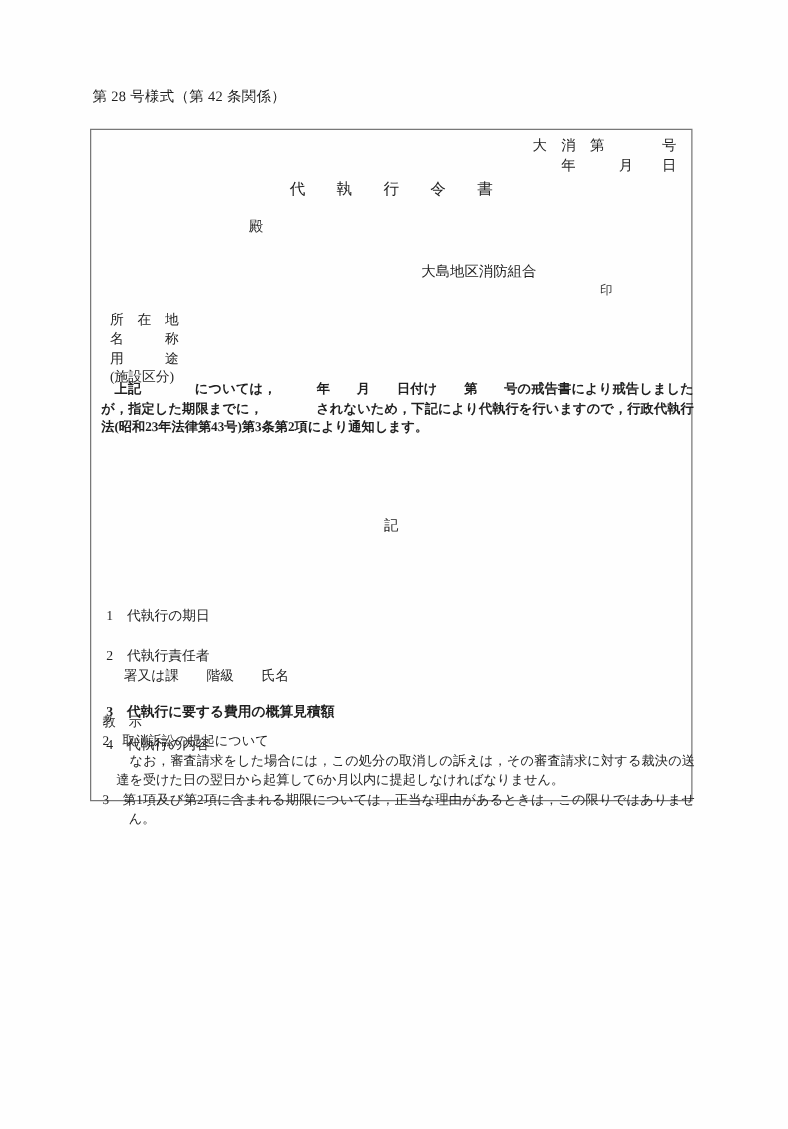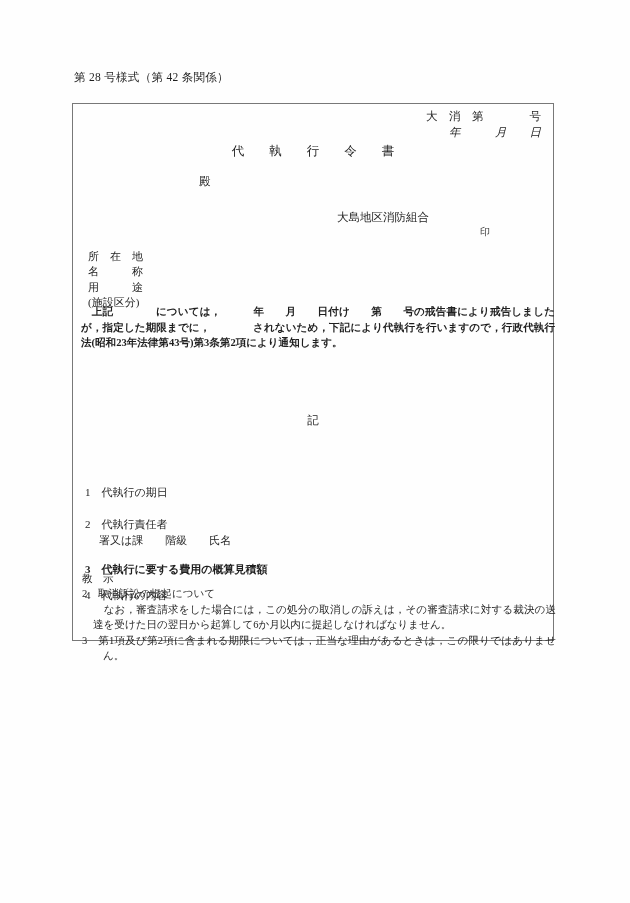--- a/index.html
+++ b/index.html
@@ -19,21 +19,21 @@
   }
 
   .box {
     position: absolute; left: 72px; top: 103px;
     width: 482px; height: 538px;
     border: 1px solid #787878;
     background: #fefefe;
   }
 
   .doc-no   { position: absolute; top: 5px;  right: 12px; font-size: 11.5px; }
-  .date-line{ position: absolute; top: 21px; right: 12px; font-size: 11.5px; font-style: italic; }
+  .date-line{ position: absolute; top: 21px; right: 12px; font-size: 11.5px; }
   .title    { position: absolute; top: 39px; left: 0; width: 100%;
               text-align: center; font-size: 12.5px; }
   .addressee{ position: absolute; top: 70px; left: 126px; font-size: 11.5px; }
   .issuer   { position: absolute; top: 106px; left: 264px; font-size: 11.5px; }
   .seal     { position: absolute; top: 121px; left: 407px; font-size: 10px; color: #3a3a3a; }
 
   .props { position: absolute; top: 145px; left: 15px; font-size: 11px; line-height: 15.3px; }
 
   .paras {
     position: absolute; top: 200px; left: 8px; width: 474px;

